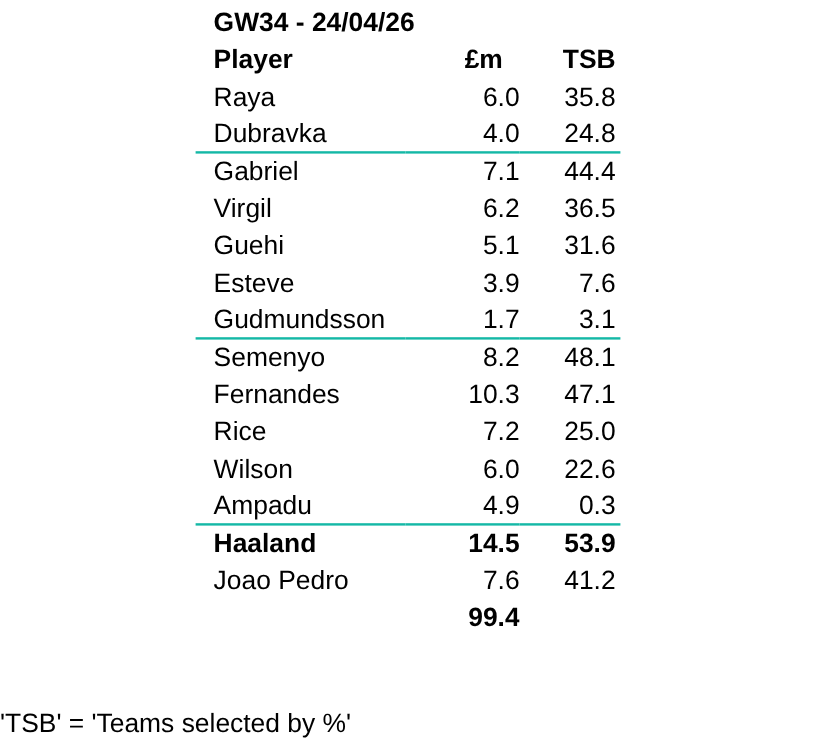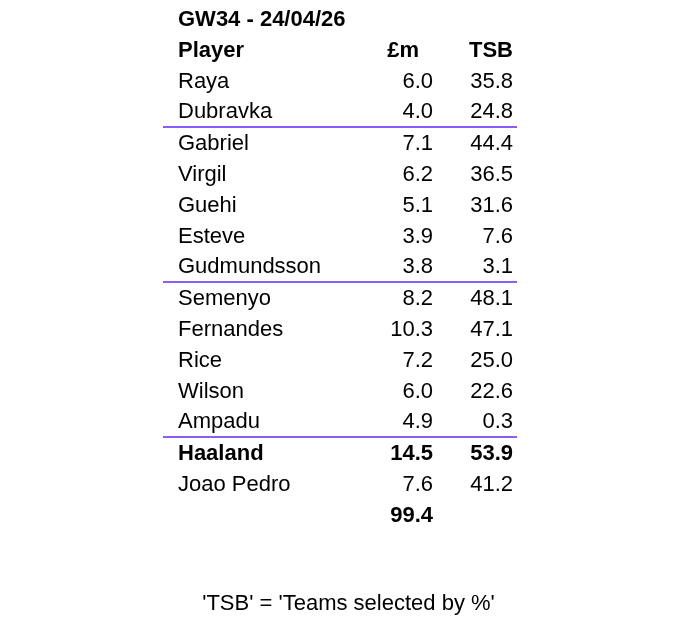--- a/index.html
+++ b/index.html
@@ -40,29 +40,29 @@
     padding: 0;
     vertical-align: middle;
     white-space: nowrap;
     overflow: hidden;
   }
   th { font-weight: bold; }
   .cell-player { text-align: left; padding-left: 15px; }
   .cell-num    { text-align: right; }
   .cell-tsb    { padding-right: 4px; }
   th.hdr-price { text-align: right; padding-right: 14px; }
-  tr.divider > th, tr.divider > td { border-bottom: 2px solid #8b5cf6; }
+  tr.divider > th, tr.divider > td { border-bottom: 2px solid #14b8a6; }
   tr.bold-row > td { font-weight: bold; }
   td.total-cell { font-weight: bold; }
   .footer {
     position: absolute;
     left: 0;
     top: 589px;
     width: 697px;
-    text-align: center;
+    text-align: left;
     font-size: 22px;
     line-height: 27px;
   }
 </style>
 </head>
 <body>
 
 <div class="sheet">
   <div class="title">
     <div>GW34 - 24/04/26</div>
@@ -107,21 +107,21 @@
         <td class="cell-num">5.1</td>
         <td class="cell-num cell-tsb">31.6</td>
       </tr>
       <tr>
         <td class="cell-player">Esteve</td>
         <td class="cell-num">3.9</td>
         <td class="cell-num cell-tsb">7.6</td>
       </tr>
       <tr class="divider">
         <td class="cell-player">Gudmundsson</td>
-        <td class="cell-num">3.8</td>
+        <td class="cell-num">1.7</td>
         <td class="cell-num cell-tsb">3.1</td>
       </tr>
       <tr>
         <td class="cell-player">Semenyo</td>
         <td class="cell-num">8.2</td>
         <td class="cell-num cell-tsb">48.1</td>
       </tr>
       <tr>
         <td class="cell-player">Fernandes</td>
         <td class="cell-num">10.3</td>

